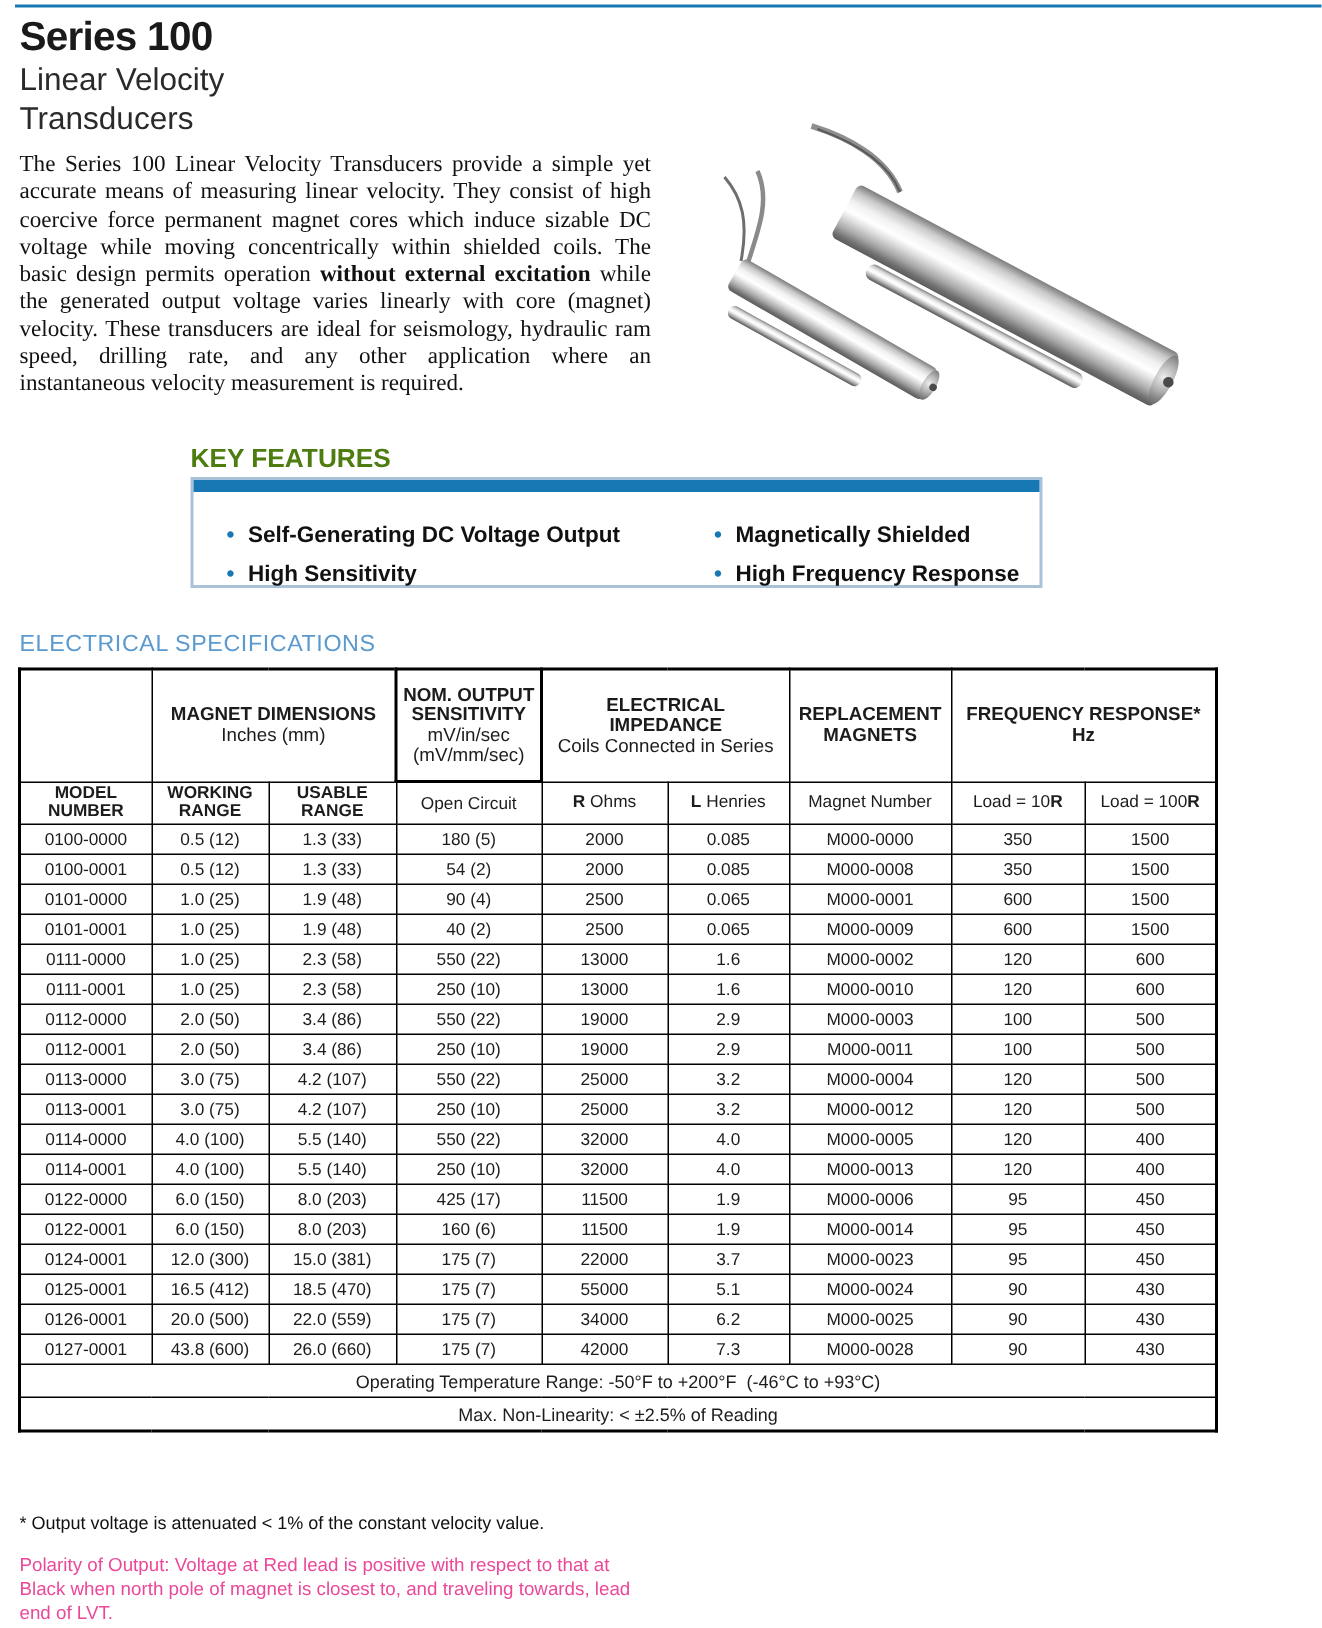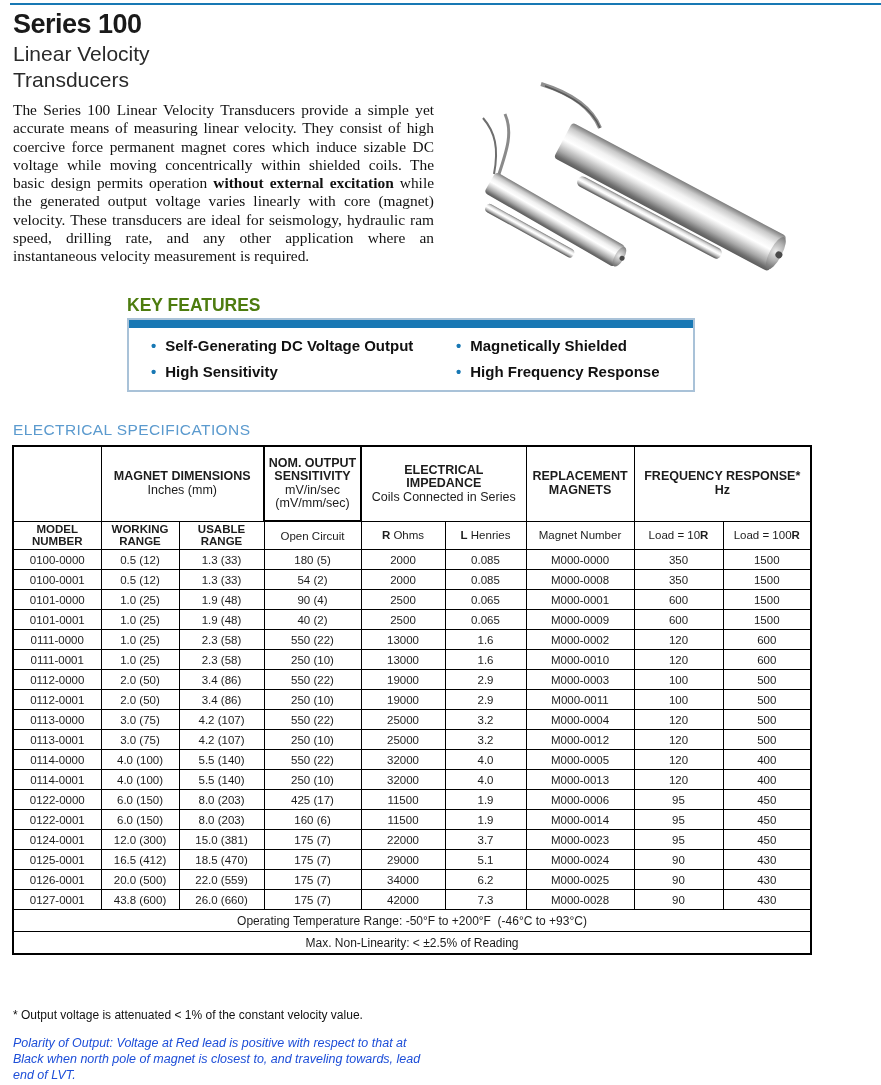--- a/index.html
+++ b/index.html
@@ -22,41 +22,41 @@
     background:linear-gradient(to bottom,#7d7d7d 0%,#c9c9c9 15%,#f2f2f2 32%,#ffffff 48%,#e0e0e0 60%,#a8a8a8 78%,#6f6f6f 92%,#5c5c5c 100%);
   }
   .cap{position:absolute;right:-4px;top:6%;height:88%;width:12px;border-radius:50%;
     background:radial-gradient(circle at 42% 46%,#ececec 0%,#b2b2b2 45%,#828282 75%,#666 100%);}
   .hole{position:absolute;right:-1px;top:50%;transform:translateY(-50%);width:7px;height:7px;border-radius:50%;background:#4a4a4a;}
   .wires{position:absolute;left:0;top:0;}
   
   .kf-title{position:absolute;left:127px;top:295px;width:530px;text-align:left;font-size:17.5px;font-weight:bold;color:#4d7c0f;}
   .kf-box{position:absolute;left:127px;top:318px;width:564px;height:70px;border:2px solid #a9c2d8;background:#fff;}
   .kf-bar{height:8px;background:#1878b4;}
-  .kf-cols{display:flex;padding:9px 0 0 22px;}
+  .kf-cols{display:flex;padding:20px 0 0 22px;gap:20px;}
   .kf-col{display:flex;flex-direction:column;gap:9px;}
   .kf-col.c1{width:305px;}
   .kf-item{font-size:15px;font-weight:bold;white-space:nowrap;color:#111;}
   .kf-bullet{color:#1878b4;margin-right:9px;font-size:15px;}
   
   .elec-heading{position:absolute;left:13px;top:421px;font-size:15.5px;color:#5b9ace;letter-spacing:0.4px;}
   table.spec{position:absolute;left:12px;top:445px;width:798px;border-collapse:collapse;table-layout:fixed;border:2px solid #000;}
   table.spec th,table.spec td{border:1px solid #000;text-align:center;vertical-align:middle;padding:0 2px;overflow:hidden;}
   tr.grp th{height:73px;font-size:12.5px;line-height:13.5px;font-weight:normal;}
   tr.grp .hb{display:block;font-weight:bold;}
   tr.grp .hn{display:block;font-weight:normal;}
   tr.grp th.thick{border:2px solid #000;}
   tr.subh th{height:27px;font-size:11.5px;line-height:12px;font-weight:normal;}
   tr.subh .l{display:block;font-weight:bold;}
   table.spec td{height:19px;font-size:11.5px;}
   td.model{font-weight:normal;margin-top:48px;}
   tr.span-row td{height:21px;font-size:12px;text-align:center;}
   
   .footnote{position:absolute;left:13px;top:1008px;font-size:12px;color:#111;}
-  .polarity{position:absolute;left:13px;top:1036px;width:430px;font-size:12.5px;line-height:15.8px;color:#1d4ed8;font-style:italic;}
+  .polarity{position:absolute;left:13px;top:1036px;width:430px;font-size:12.5px;line-height:15.8px;color:#ec4899;}
 </style>
 </head>
 <body>
 
 <div class="topline"></div>
 
 <div class="title">Series 100</div>
 <div class="subtitle">
   <div>Linear Velocity</div>
   <div>Transducers</div>
@@ -326,21 +326,21 @@
         <td>3.7</td>
         <td>M000-0023</td>
         <td>95</td>
         <td>450</td>
       </tr>
       <tr>
         <td class="model">0125-0001</td>
         <td>16.5 (412)</td>
         <td>18.5 (470)</td>
         <td>175 (7)</td>
-        <td>29000</td>
+        <td>55000</td>
         <td>5.1</td>
         <td>M000-0024</td>
         <td>90</td>
         <td>430</td>
       </tr>
       <tr>
         <td class="model">0126-0001</td>
         <td>20.0 (500)</td>
         <td>22.0 (559)</td>
         <td>175 (7)</td>

